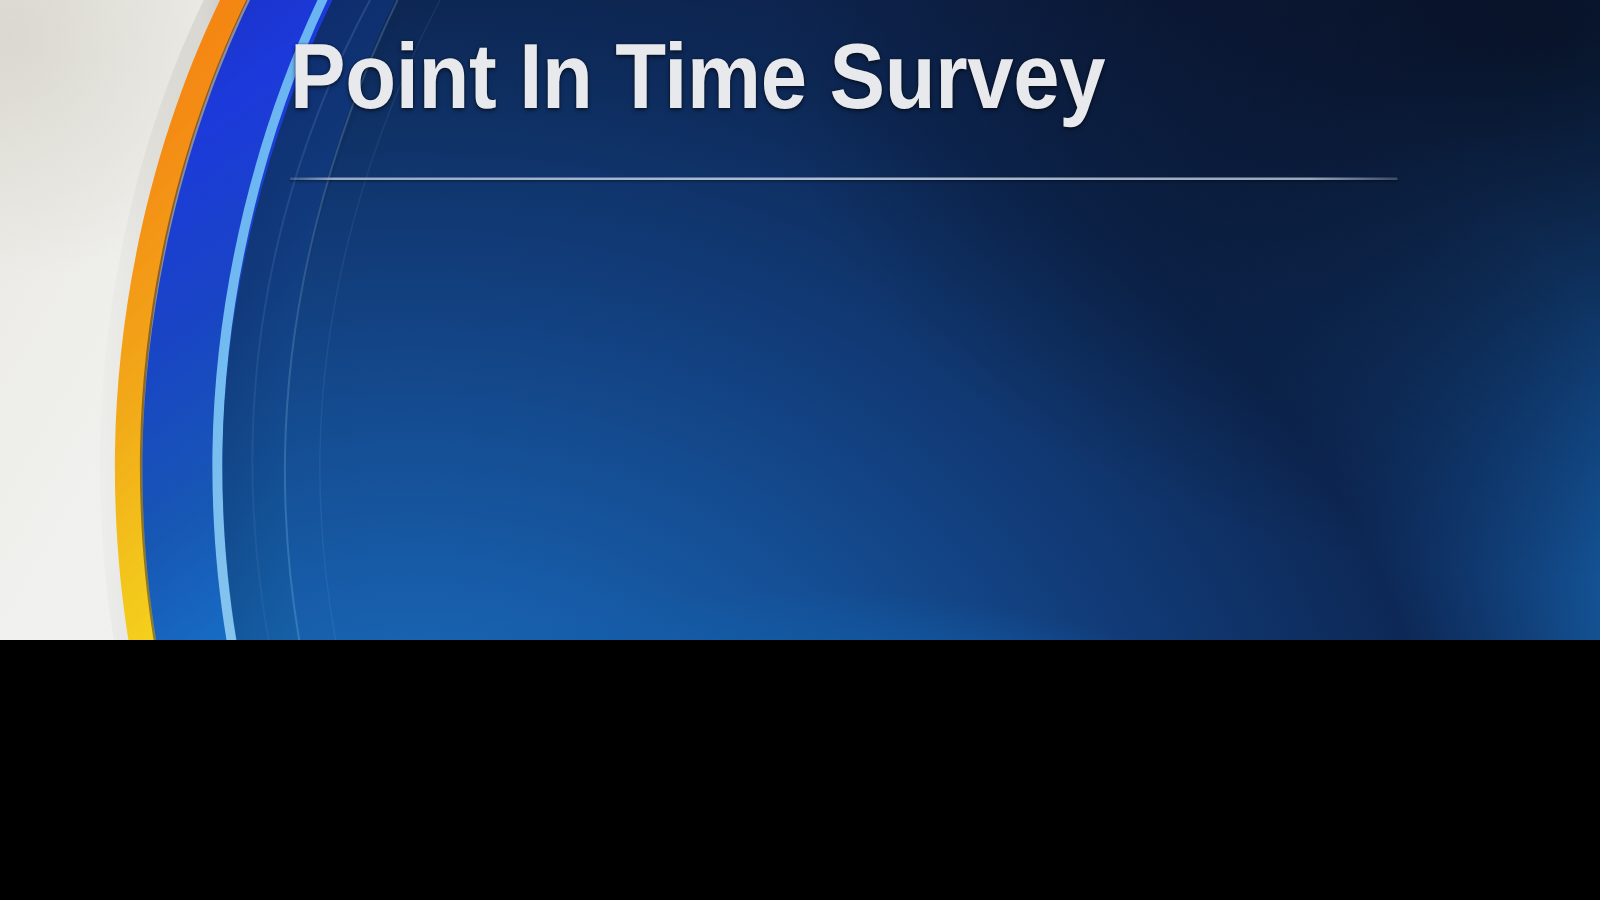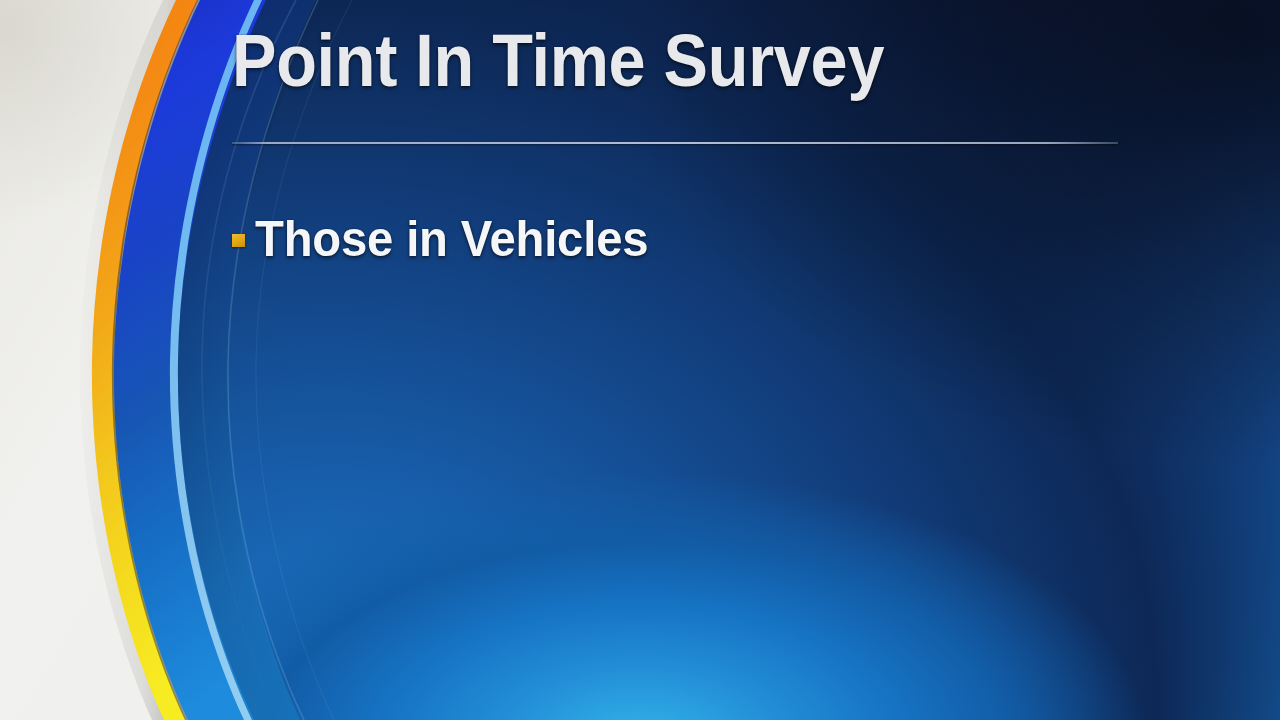--- a/index.html
+++ b/index.html
@@ -8,21 +8,21 @@
     padding: 0;
     background: #000;
   }
   body {
     font-family: "Liberation Sans", "DejaVu Sans", sans-serif;
   }
 
   #slide {
     position: relative;
     width: 1280px;
-    height: 720px;
+    height: 512px;
     overflow: hidden;
     background: #6d28d9;
   }
 
   
   .left-plate {
     position: absolute;
     left: 0; top: 0;
     width: 300px; height: 720px;
     background:
@@ -248,22 +248,18 @@
   <div class="content">
 
     <h1 class="title">Point In Time Survey</h1>
 
     <div class="divider"></div>
 
     <ul class="bullet-list">
 
 
 
-      <li class="bullet-item">
-        <span class="bullet-marker"></span>
-        <span class="bullet-text">Those in Vehicles</span>
-      </li>
 
 
     </ul>
   </div>
 
 </div>
 
 </body></html>

